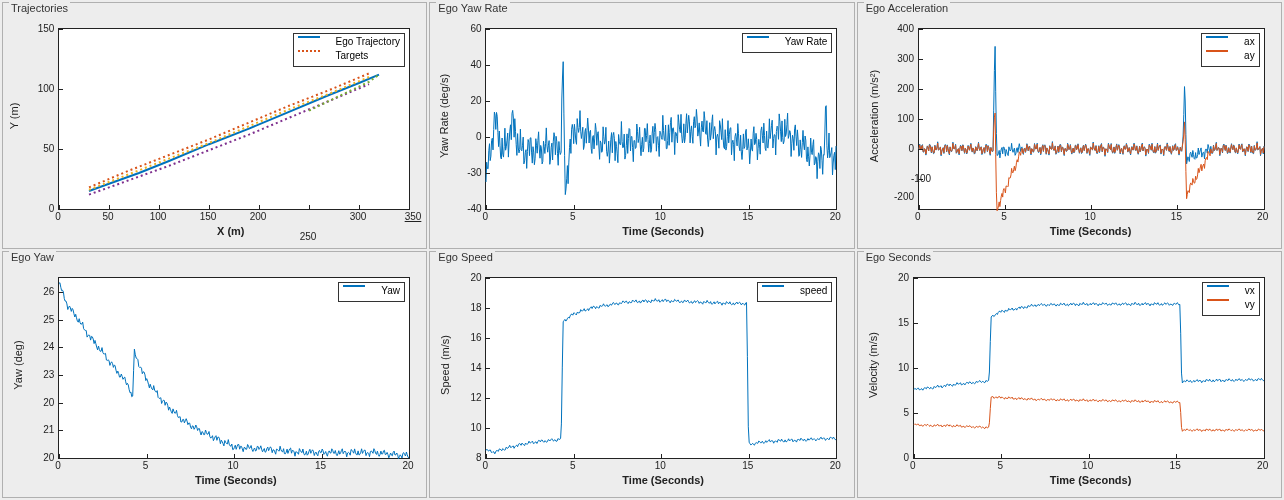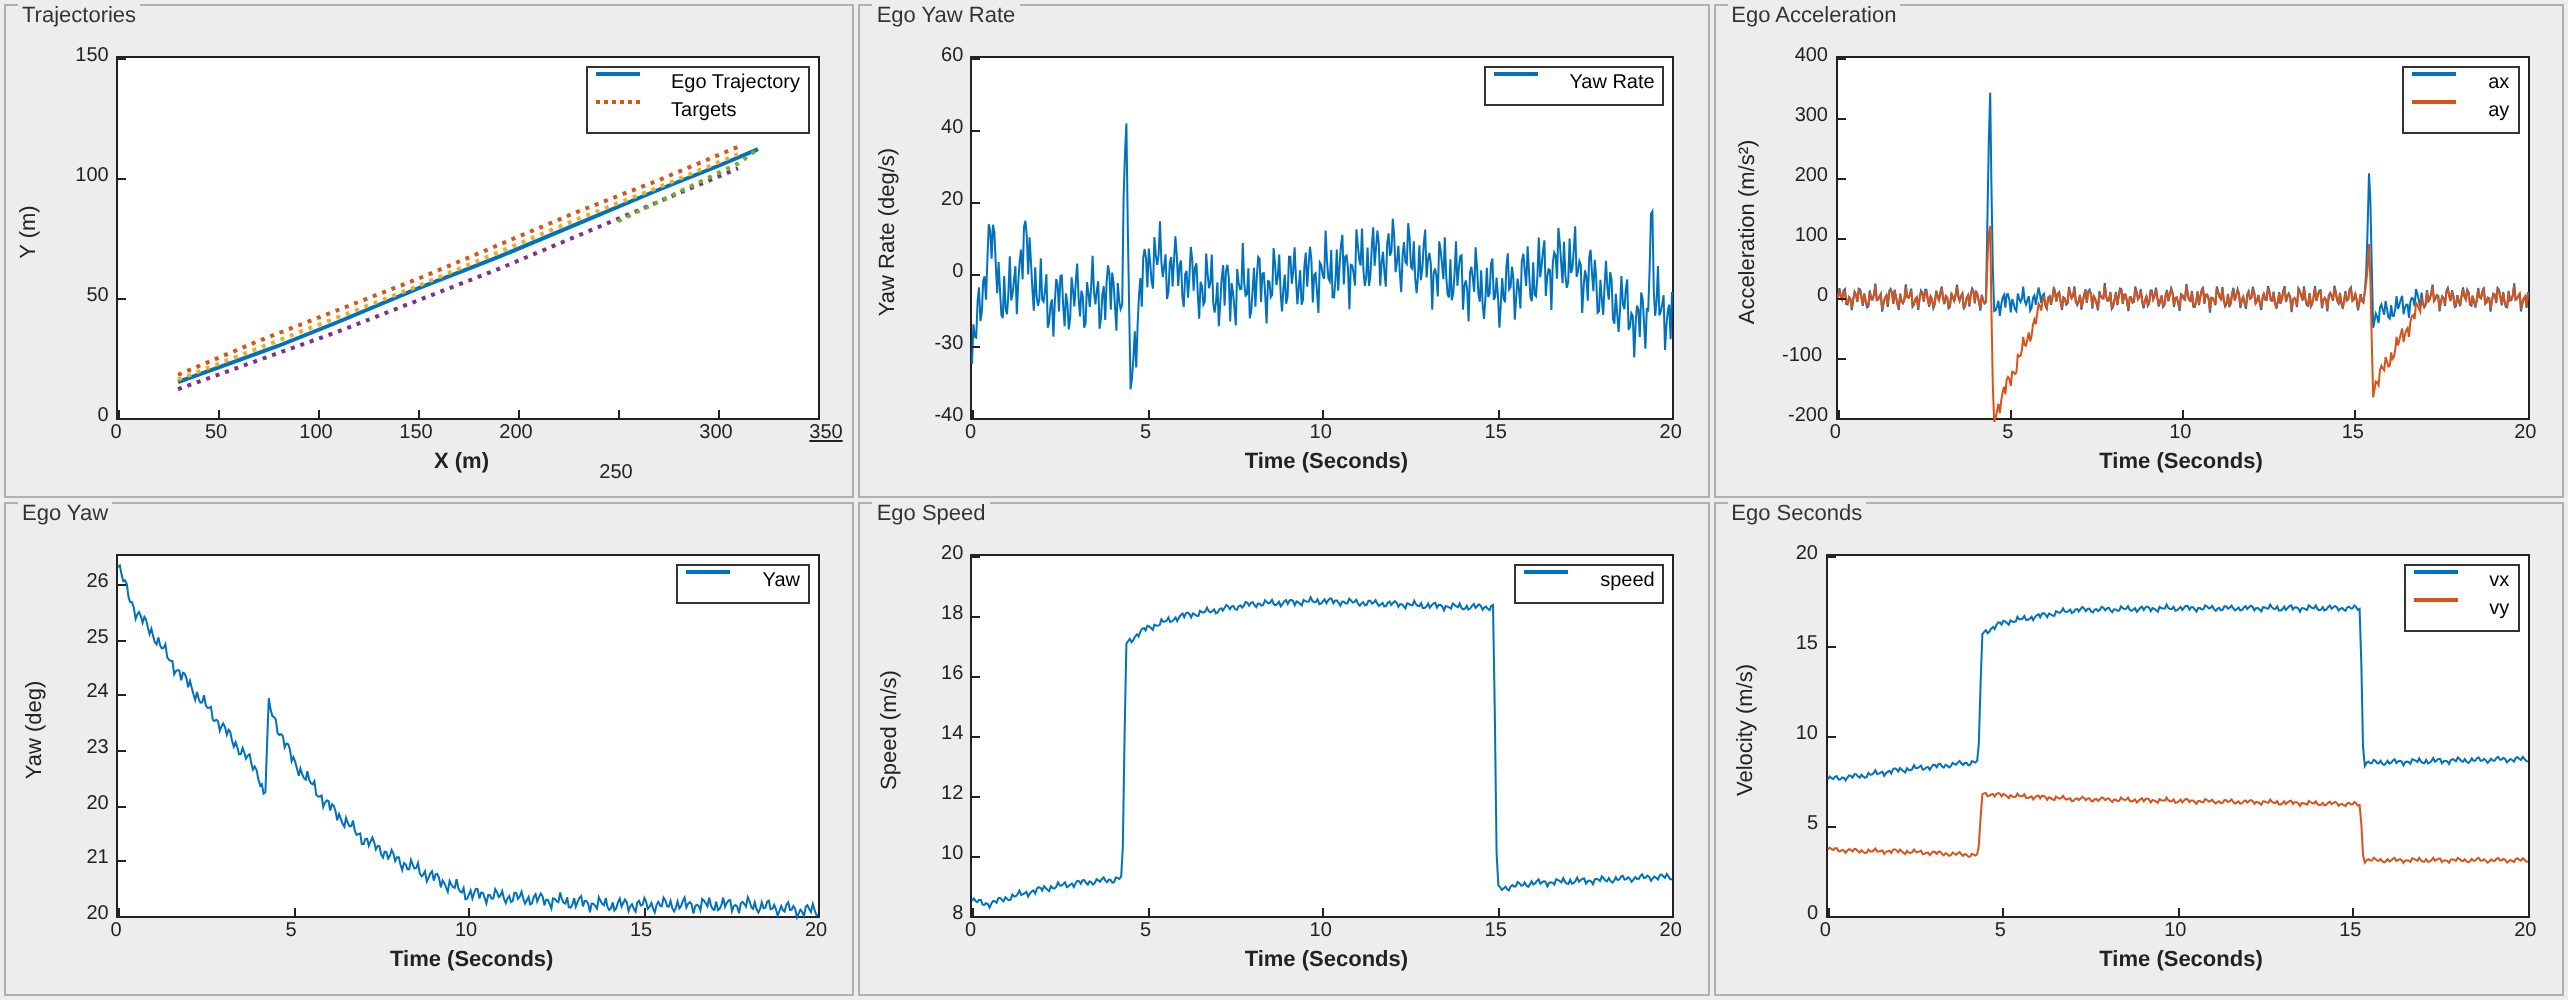--- a/index.html
+++ b/index.html
@@ -219,22 +219,22 @@
         <div class="tick-mark" style="left: 0px; top: 30px; width: 4px; height: 1px;"></div>
         <div class="tick-mark" style="left: 0px; top: 0px; width: 4px; height: 1px;"></div>
       </div>
     <span class="ylabel" style="left:-30px; top:107px;">Acceleration (m/s²)</span>
     <span class="xlabel" style="left:192px; top:222px;">Time (Seconds)</span>
   <span class="tick xtick" style="left: 60px; top: 208px;">0</span>
       <span class="tick xtick" style="left: 146.25px; top: 208px;">5</span>
       <span class="tick xtick" style="left: 232.5px; top: 208px;">10</span>
       <span class="tick xtick" style="left: 318.75px; top: 208px;">15</span>
       <span class="tick xtick" style="left: 405px; top: 208px;">20</span>
-      <span class="tick ytick" style="right: 367px; top: 205px;">-200</span>
-      <span class="tick ytick" style="right: 370px; top: 175px;">-100</span>
+      <span class="tick ytick" style="right: 367px; top: 193px;">-200</span>
+      <span class="tick ytick" style="right: 350px; top: 175px;">-100</span>
       <span class="tick ytick" style="right: 367px; top: 145px;">0</span>
       <span class="tick ytick" style="right: 367px; top: 115px;">100</span>
       <span class="tick ytick" style="right: 367px; top: 85px;">200</span>
       <span class="tick ytick" style="right: 367px; top: 55px;">300</span>
       <span class="tick ytick" style="right: 367px; top: 25px;">400</span>
     </div>
 
   <div class="panel">
     <span class="panel-title">Ego Yaw</span>
     <div class="axes" id="ax4" style="left:55px; top:25px; width:350px; height:180px;">

